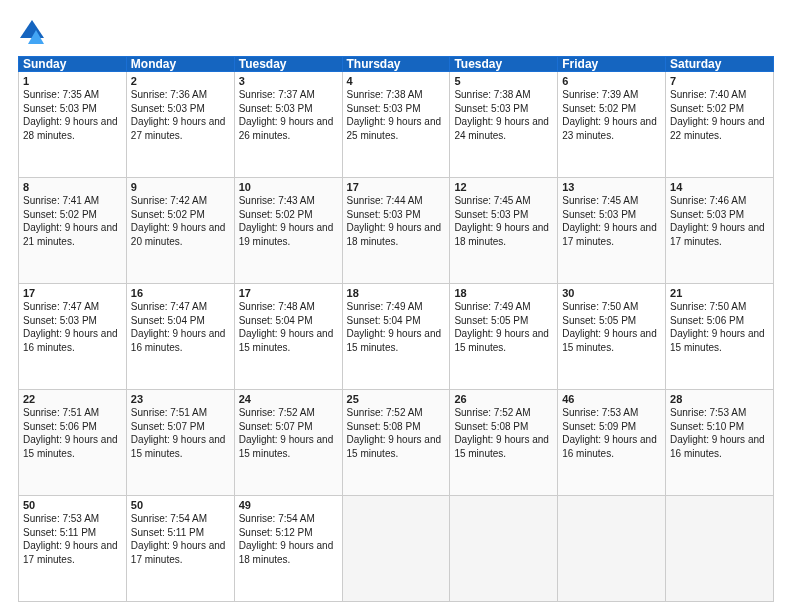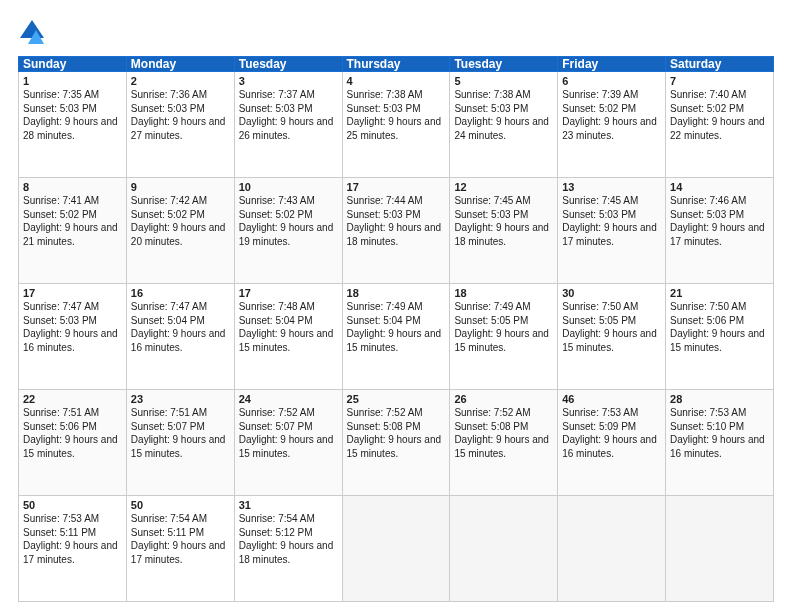--- a/index.html
+++ b/index.html
@@ -255,21 +255,21 @@
         <tr>
           <td>
             <span class="day-num">50</span>
             <div class="day-info">Sunrise: 7:53 AM<br>Sunset: 5:11 PM<br>Daylight: 9 hours and 17 minutes.</div>
           </td>
           <td>
             <span class="day-num">50</span>
             <div class="day-info">Sunrise: 7:54 AM<br>Sunset: 5:11 PM<br>Daylight: 9 hours and 17 minutes.</div>
           </td>
           <td>
-            <span class="day-num">31</span>
+            <span class="day-num">49</span>
             <div class="day-info">Sunrise: 7:54 AM<br>Sunset: 5:12 PM<br>Daylight: 9 hours and 18 minutes.</div>
           </td>
           <td class="empty"></td>
           <td class="empty"></td>
           <td class="empty"></td>
           <td class="empty"></td>
         </tr>
       </tbody>
   </table>
 </div>

